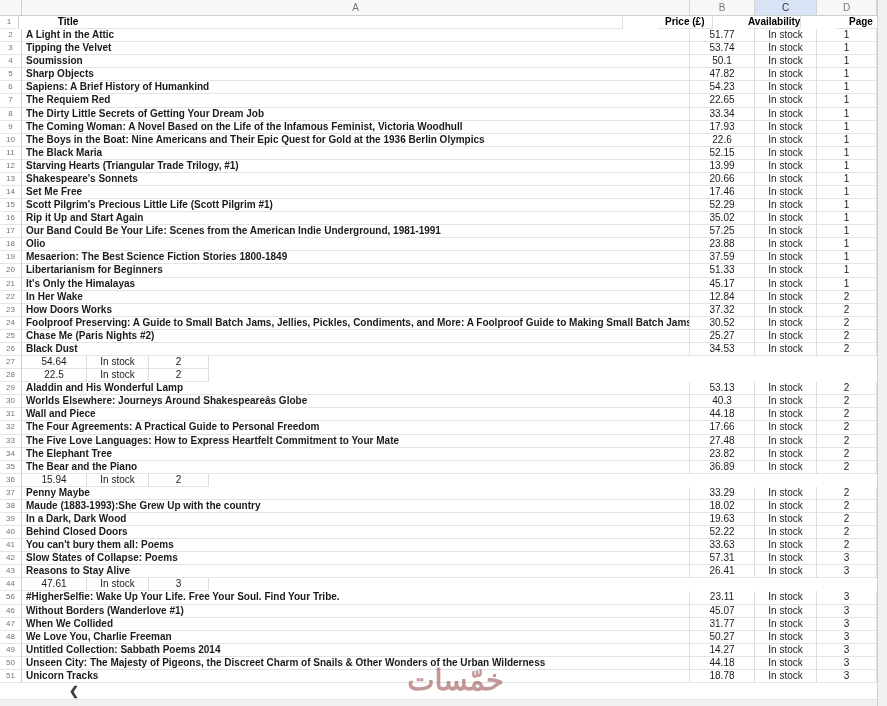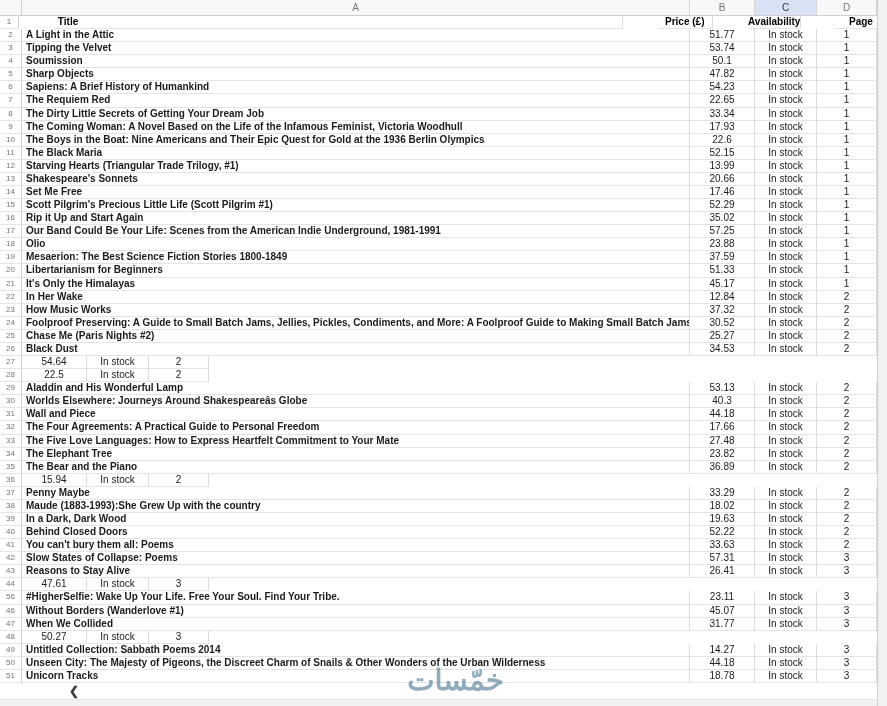--- a/index.html
+++ b/index.html
@@ -40,21 +40,21 @@
     font-size: 12px; font-weight: bold; cursor: pointer; }
   .bottom-bar { position: absolute; left: 0; top: 699px; width: 887px; height: 7px;
     background: #f1f1f1; border-top: 1px solid #e2e2e2; }
 
   
   .right-strip { position: absolute; right: 0; top: 0; width: 10px; height: 706px;
     background: #f1f1f1; border-left: 1px solid #cfcfcf; }
 
   
   .watermark { position: absolute; left: 383px; top: 663px; width: 145px;
-    font-size: 29px; font-weight: bold; color: #0c4a6e; opacity: 0.45;
+    font-size: 29px; font-weight: bold; color: #7f1d1d; opacity: 0.45;
     direction: rtl; text-align: center; letter-spacing: 1px; z-index: 5;
     pointer-events: none; }
 </style>
 </head>
 <body>
 
 <div class="sheet">
 
   <div class="colhead-row">
     <div class="corner"></div>
@@ -236,21 +236,21 @@
   <div class="row">
     <div class="gutter">22</div>
     <div class="cell col-a title">In Her Wake</div>
     <div class="cell col-b center">12.84</div>
     <div class="cell col-c center">In stock</div>
     <div class="cell col-d center">2</div>
   </div>
 
   <div class="row">
     <div class="gutter">23</div>
-    <div class="cell col-a title">How Music Works</div>
+    <div class="cell col-a title">How Doors Works</div>
     <div class="cell col-b center">37.32</div>
     <div class="cell col-c center">In stock</div>
     <div class="cell col-d center">2</div>
   </div>
 
   <div class="row">
     <div class="gutter">24</div>
     <div class="cell col-a title">Foolproof Preserving: A Guide to Small Batch Jams, Jellies, Pickles, Condiments, and More: A Foolproof Guide to Making Small Batch Jams, Jellies, Pickles, Condiments, and More</div>
     <div class="cell col-b center">30.52</div>
     <div class="cell col-c center">In stock</div>
@@ -432,20 +432,21 @@
   <div class="row">
     <div class="gutter">47</div>
     <div class="cell col-a title">When We Collided</div>
     <div class="cell col-b center">31.77</div>
     <div class="cell col-c center">In stock</div>
     <div class="cell col-d center">3</div>
   </div>
 
   <div class="row">
     <div class="gutter">48</div>
+    <div class="cell col-a title">We Love You, Charlie Freeman</div>
     <div class="cell col-b center">50.27</div>
     <div class="cell col-c center">In stock</div>
     <div class="cell col-d center">3</div>
   </div>
 
   <div class="row">
     <div class="gutter">49</div>
     <div class="cell col-a title">Untitled Collection: Sabbath Poems 2014</div>
     <div class="cell col-b center">14.27</div>
     <div class="cell col-c center">In stock</div>

